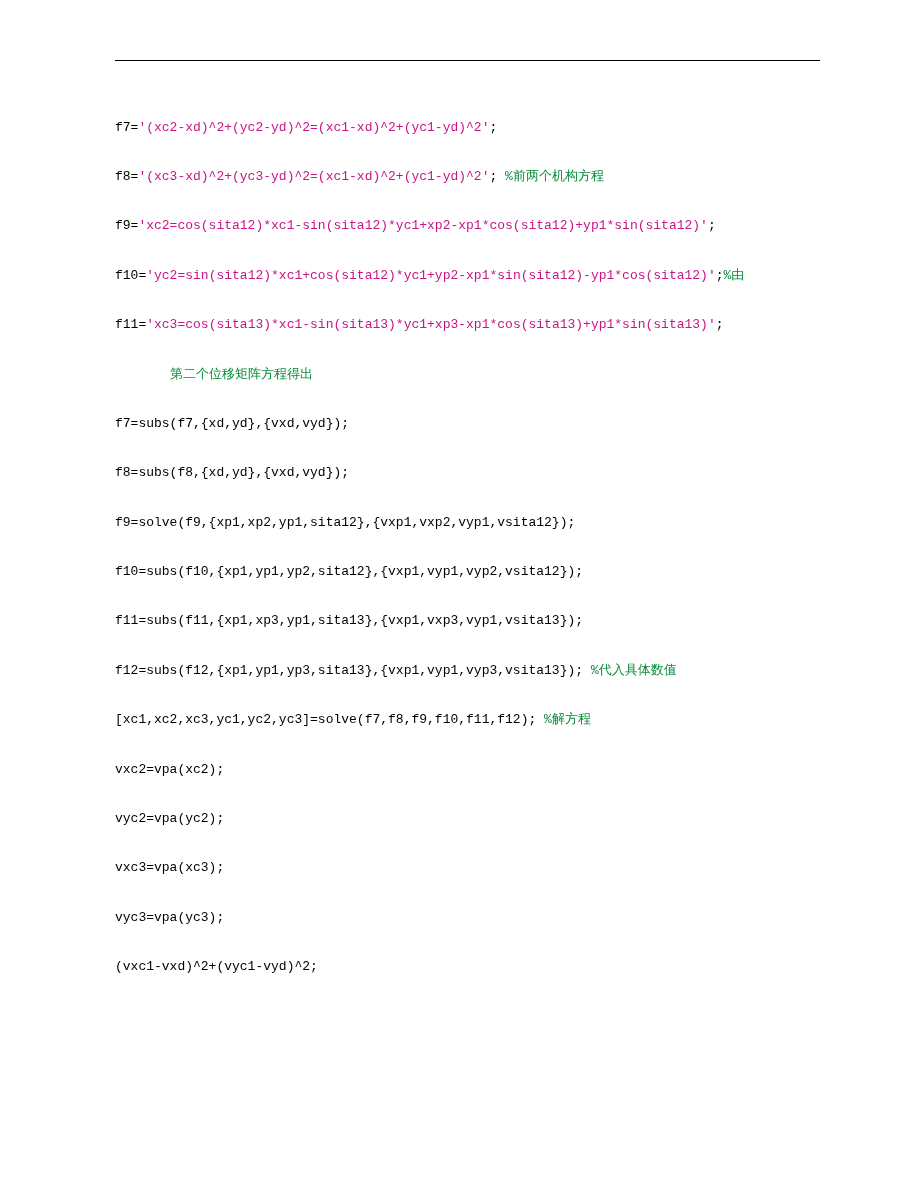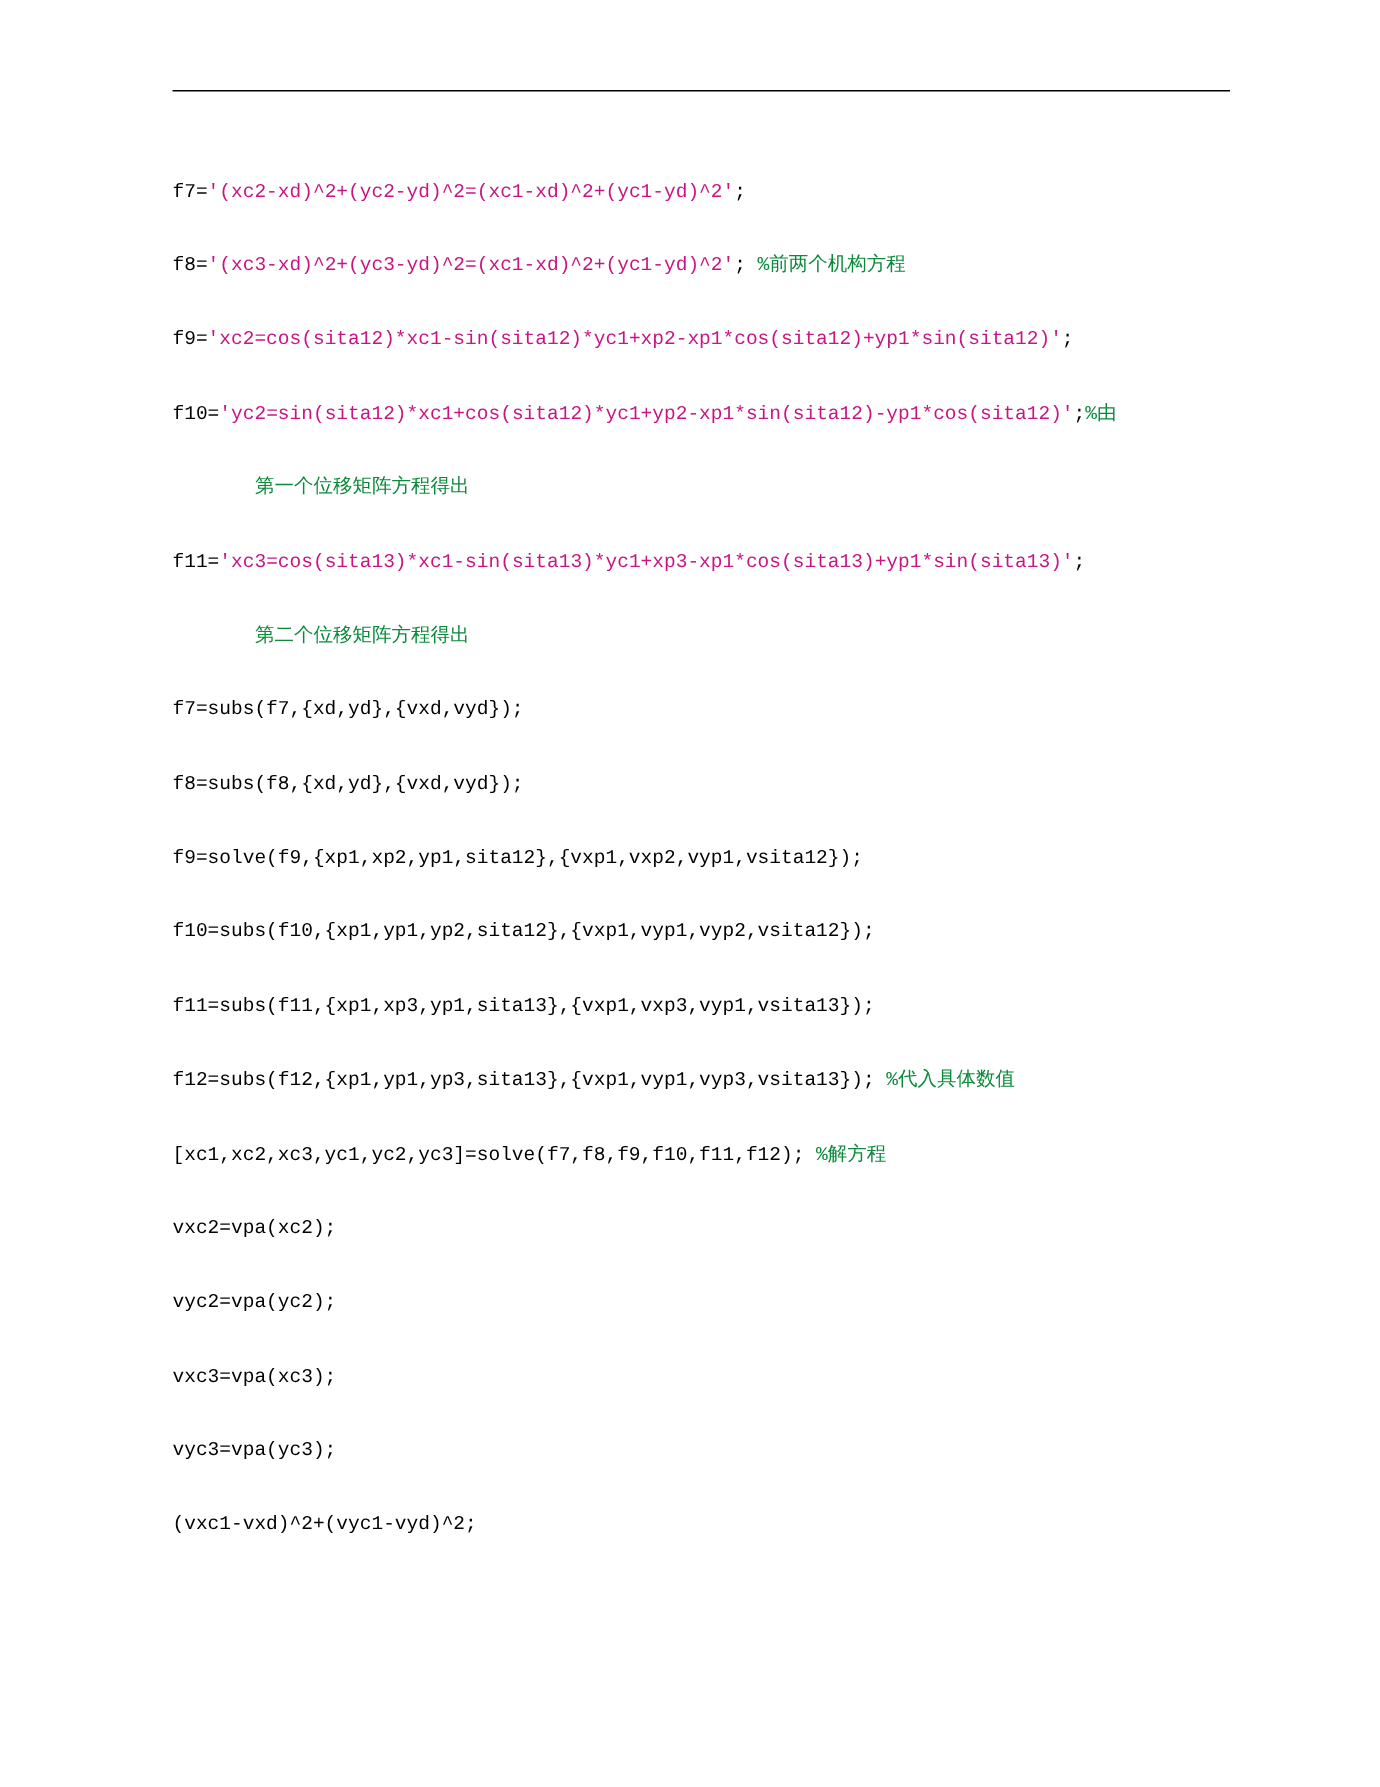--- a/index.html
+++ b/index.html
@@ -35,21 +35,20 @@
 <body>
 
 <div class="page">
   <hr class="hr-line">
 
   <div class="code">
 <span class="line"><span class="blk">f7=</span><span class="str">'(xc2-xd)^2+(yc2-yd)^2=(xc1-xd)^2+(yc1-yd)^2'</span><span class="blk">;</span></span>
 <span class="line"><span class="blk">f8=</span><span class="str">'(xc3-xd)^2+(yc3-yd)^2=(xc1-xd)^2+(yc1-yd)^2'</span><span class="blk">; </span><span class="cmt">%前两个机构方程</span></span>
 <span class="line"><span class="blk">f9=</span><span class="str">'xc2=cos(sita12)*xc1-sin(sita12)*yc1+xp2-xp1*cos(sita12)+yp1*sin(sita12)'</span><span class="blk">;</span></span>
 <span class="line"><span class="blk">f10=</span><span class="str">'yc2=sin(sita12)*xc1+cos(sita12)*yc1+yp2-xp1*sin(sita12)-yp1*cos(sita12)'</span><span class="blk">;</span><span class="cmt">%由</span></span>
-<span class="line"><span class="indent cmt">第一个位移矩阵方程得出</span></span>
 <span class="line"><span class="blk">f11=</span><span class="str">'xc3=cos(sita13)*xc1-sin(sita13)*yc1+xp3-xp1*cos(sita13)+yp1*sin(sita13)'</span><span class="blk">;</span></span>
 <span class="line"><span class="indent cmt">第二个位移矩阵方程得出</span></span>
 <span class="line blk">f7=subs(f7,{xd,yd},{vxd,vyd});</span>
 <span class="line blk">f8=subs(f8,{xd,yd},{vxd,vyd});</span>
 <span class="line blk">f9=solve(f9,{xp1,xp2,yp1,sita12},{vxp1,vxp2,vyp1,vsita12});</span>
 <span class="line blk">f10=subs(f10,{xp1,yp1,yp2,sita12},{vxp1,vyp1,vyp2,vsita12});</span>
 <span class="line blk">f11=subs(f11,{xp1,xp3,yp1,sita13},{vxp1,vxp3,vyp1,vsita13});</span>
 <span class="line"><span class="blk">f12=subs(f12,{xp1,yp1,yp3,sita13},{vxp1,vyp1,vyp3,vsita13}); </span><span class="cmt">%代入具体数值</span></span>
 <span class="line"><span class="blk">[xc1,xc2,xc3,yc1,yc2,yc3]=solve(f7,f8,f9,f10,f11,f12); </span><span class="cmt">%解方程</span></span>
 <span class="line blk">vxc2=vpa(xc2);</span>

